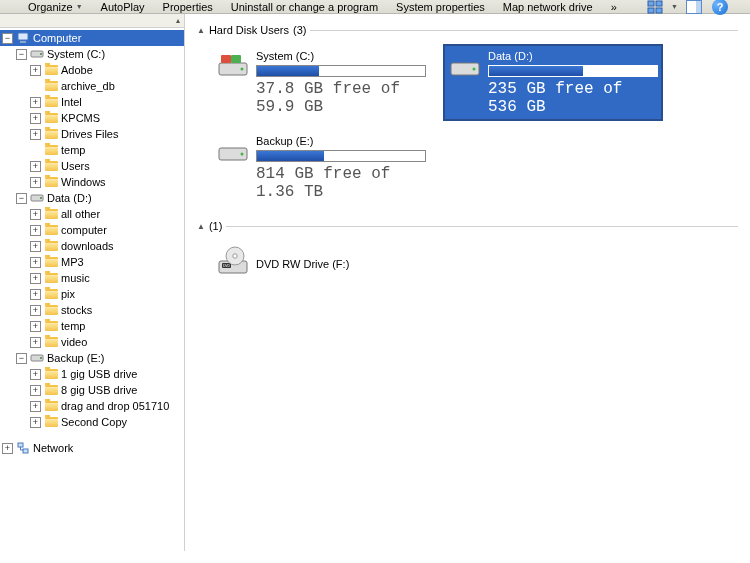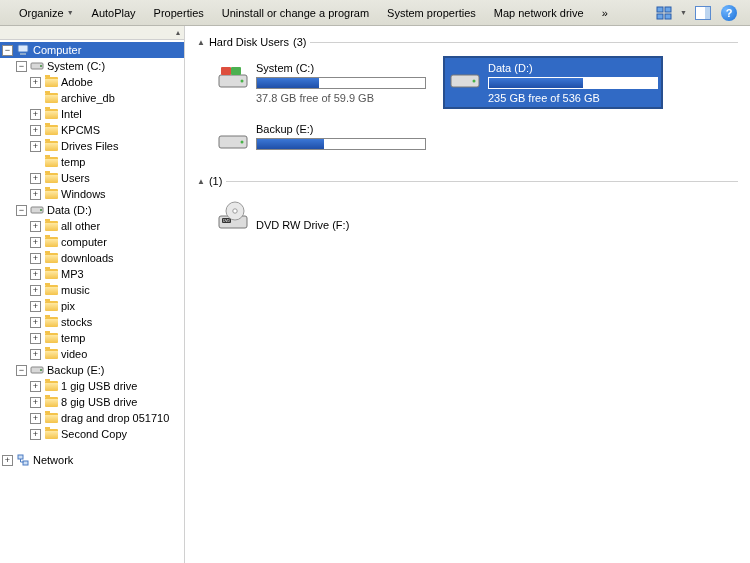--- a/index.html
+++ b/index.html
@@ -6,26 +6,26 @@
   body {
     font-family: "Segoe UI", Tahoma, sans-serif;
     font-size: 11px;
     background: #ffffff;
     width: 750px;
     height: 563px;
     overflow: hidden;
     color: #000;
   }
   .toolbar {
-    height: 26px;
+    height: 14px;
     background: linear-gradient(to bottom, #e8e8e0, #dcdcd2);
     border-bottom: 1px solid #b8b8b0;
     display: flex;
     align-items: center;
-    padding: 0 11px;
+    padding: 0 20px;
     gap: 2px;
   }
   .toolbar-item {
     padding: 3px 8px;
     cursor: default;
     display: flex;
     align-items: center;
     gap: 3px;
   }
   .toolbar-right {
@@ -151,21 +151,21 @@
     background: #fff;
     border: 1px solid #888;
     margin-bottom: 3px;
     position: relative;
   }
   .drive-tile.selected .capacity-bar { border-color:#fff; }
   .capacity-fill {
     height: 100%;
     background: linear-gradient(to bottom, #3b77d6, #1f4fa8);
   }
-  .drive-free { font-size: 11px; color: #555; }
+  .drive-free { font-size: 16px; color: #555; font-family: Liberation Mono, monospace; }
   .drive-tile.selected .drive-free { color: #fff; }
   .help-circle {
     width:16px; height:16px; border-radius:50%;
     background: radial-gradient(circle at 30% 30%, #6eb5ff, #1a6fd6);
     color:#fff;
     font-weight:bold;
     font-size:11px;
     text-align:center;
     line-height:16px;
   }
@@ -467,20 +467,21 @@
           <svg width="34" height="34" viewBox="0 0 34 34">
               <rect x="3" y="14" width="28" height="12" rx="2" fill="#dcdcdc" stroke="#777"></rect>
               <circle cx="26" cy="20" r="1.5" fill="#47b247"></circle>
             </svg>
         </div>
         <div class="drive-body">
           <div class="drive-name">Backup (E:)</div>
           <div class="capacity-bar">
               <div class="capacity-fill" style="width:40%"></div>
             </div>
+          <div class="drive-free">814 GB free of 1.36 TB</div>
         </div>
       </div>
     </div>
 
     <div class="group-header">
       <span class="grp-caret">▲</span>
       <span>(1)</span>
       <span class="line"></span>
     </div>
 
@@ -489,19 +490,19 @@
         <div class="drive-icon">
           <svg width="34" height="34" viewBox="0 0 34 34">
             <rect x="3" y="16" width="28" height="12" rx="2" fill="#dcdcdc" stroke="#777"></rect>
             <rect x="6" y="18" width="9" height="5" rx="1" fill="#333"></rect>
             <text x="10.5" y="22.2" font-size="3.4" fill="#fff" text-anchor="middle" font-family="sans-serif">DVD</text>
             <circle cx="19" cy="11" r="9" fill="#e8e8e8" stroke="#999"></circle>
             <circle cx="19" cy="11" r="2.2" fill="#fff" stroke="#999"></circle>
           </svg>
         </div>
         <div class="drive-body">
-          <div class="drive-name" style="margin-top:18px">DVD RW Drive (F:)</div>
+          <div class="drive-name" style="margin-top:12px">DVD RW Drive (F:)</div>
         </div>
       </div>
     </div>
 
   </div>
 </div>
 
 </body></html>

